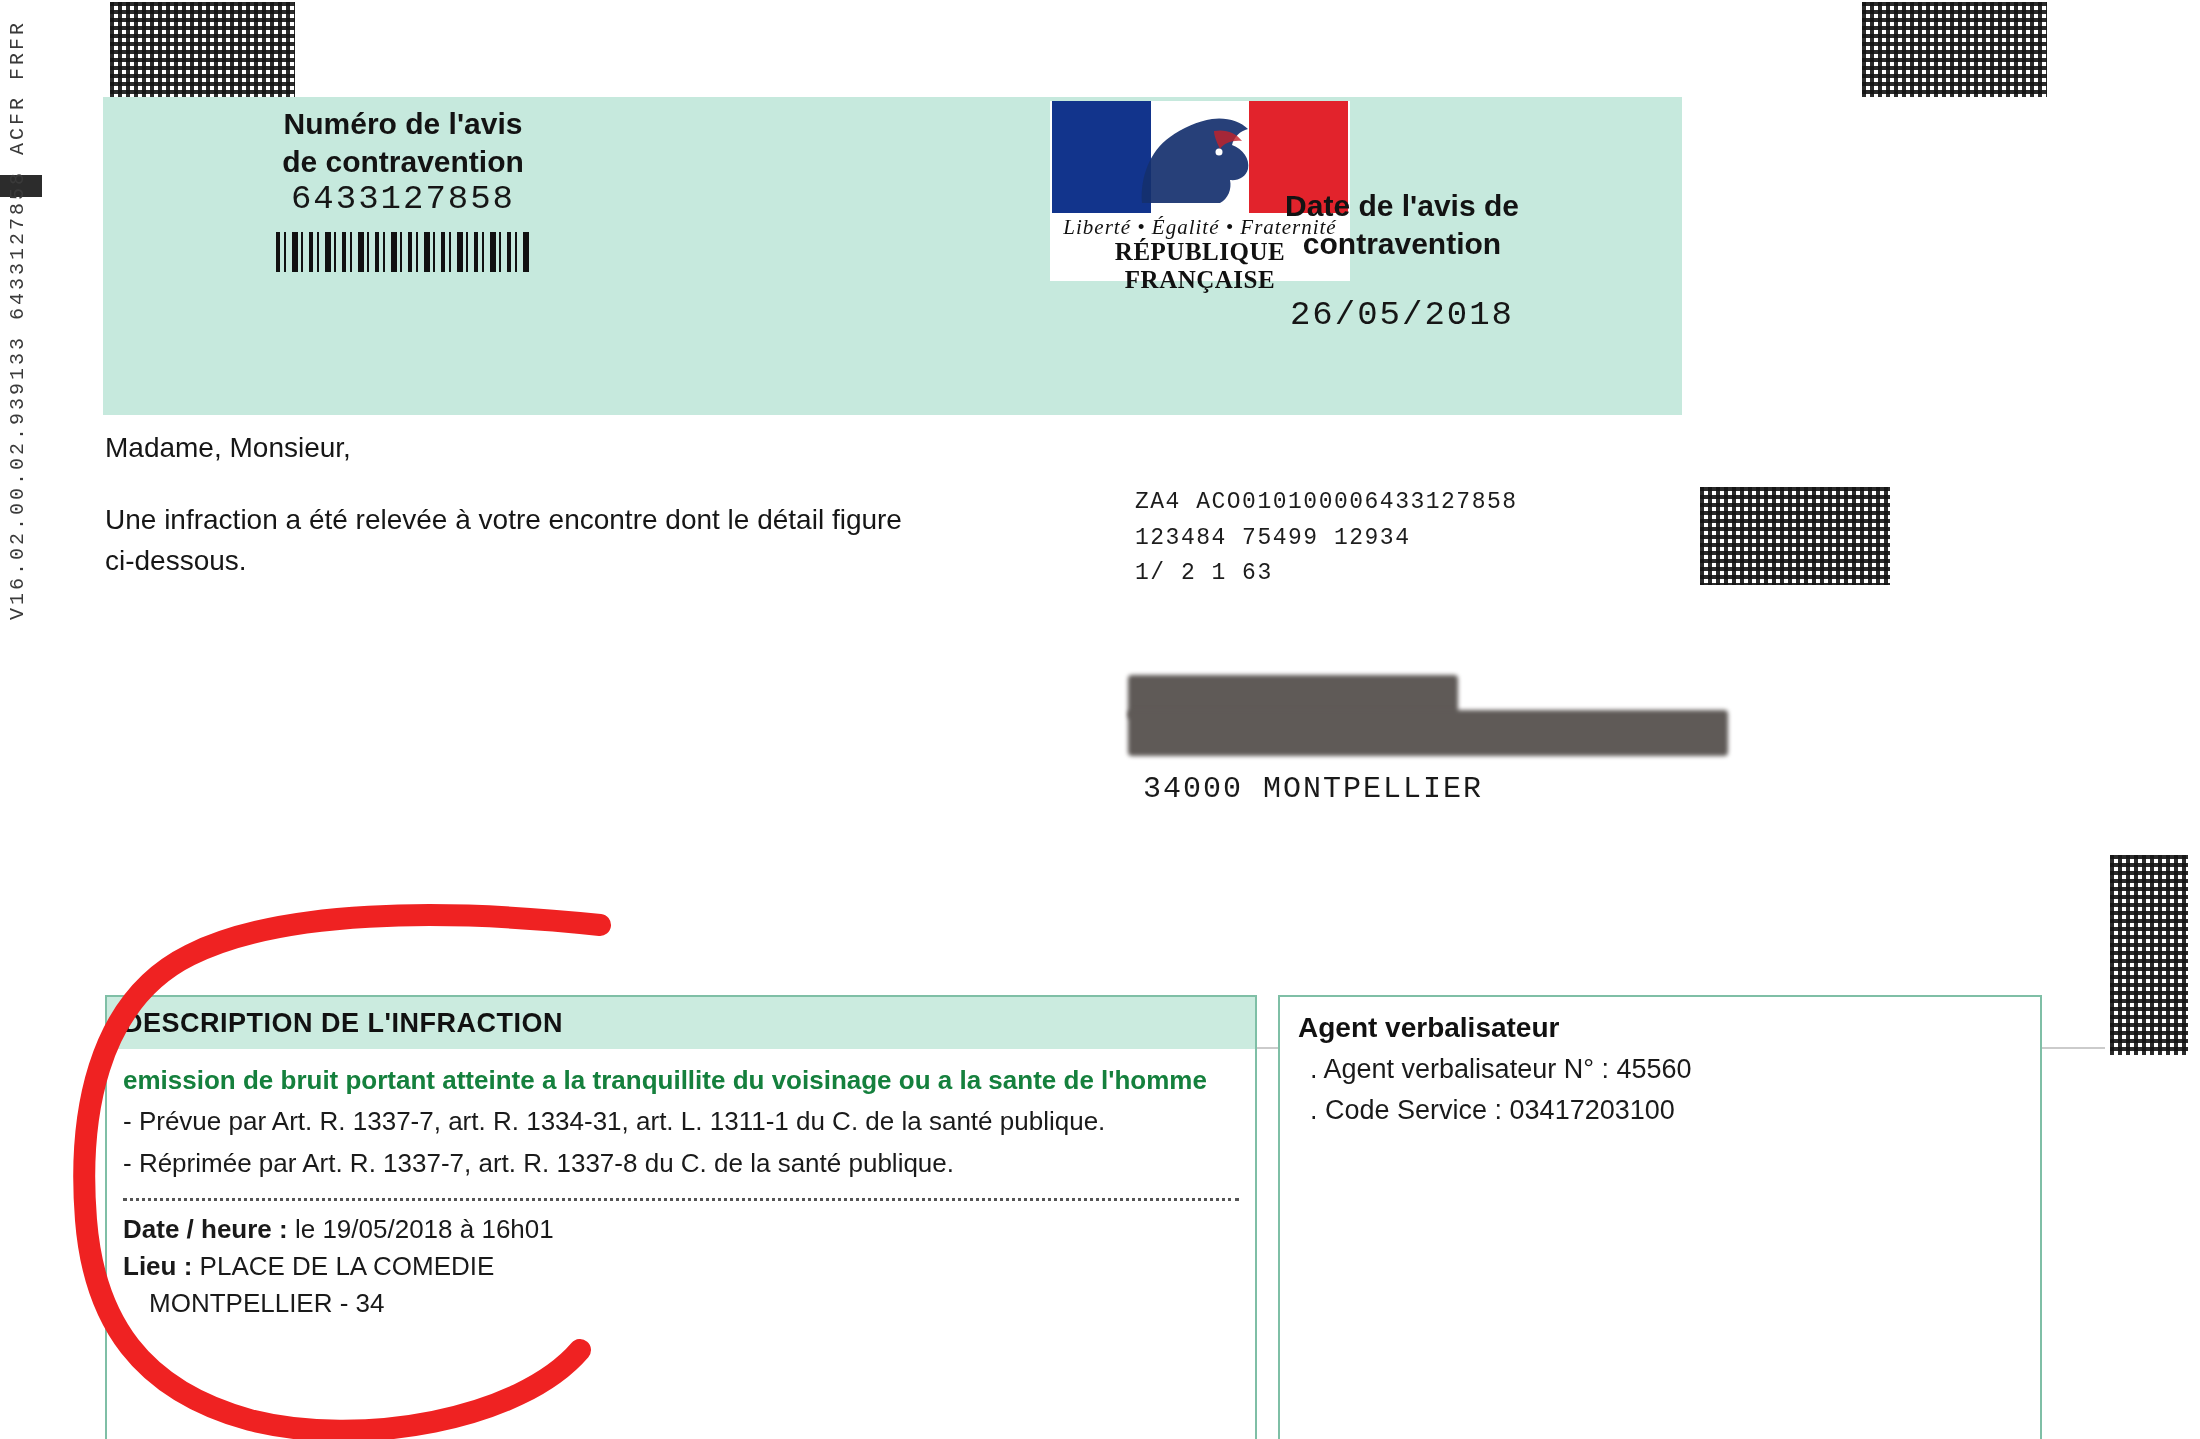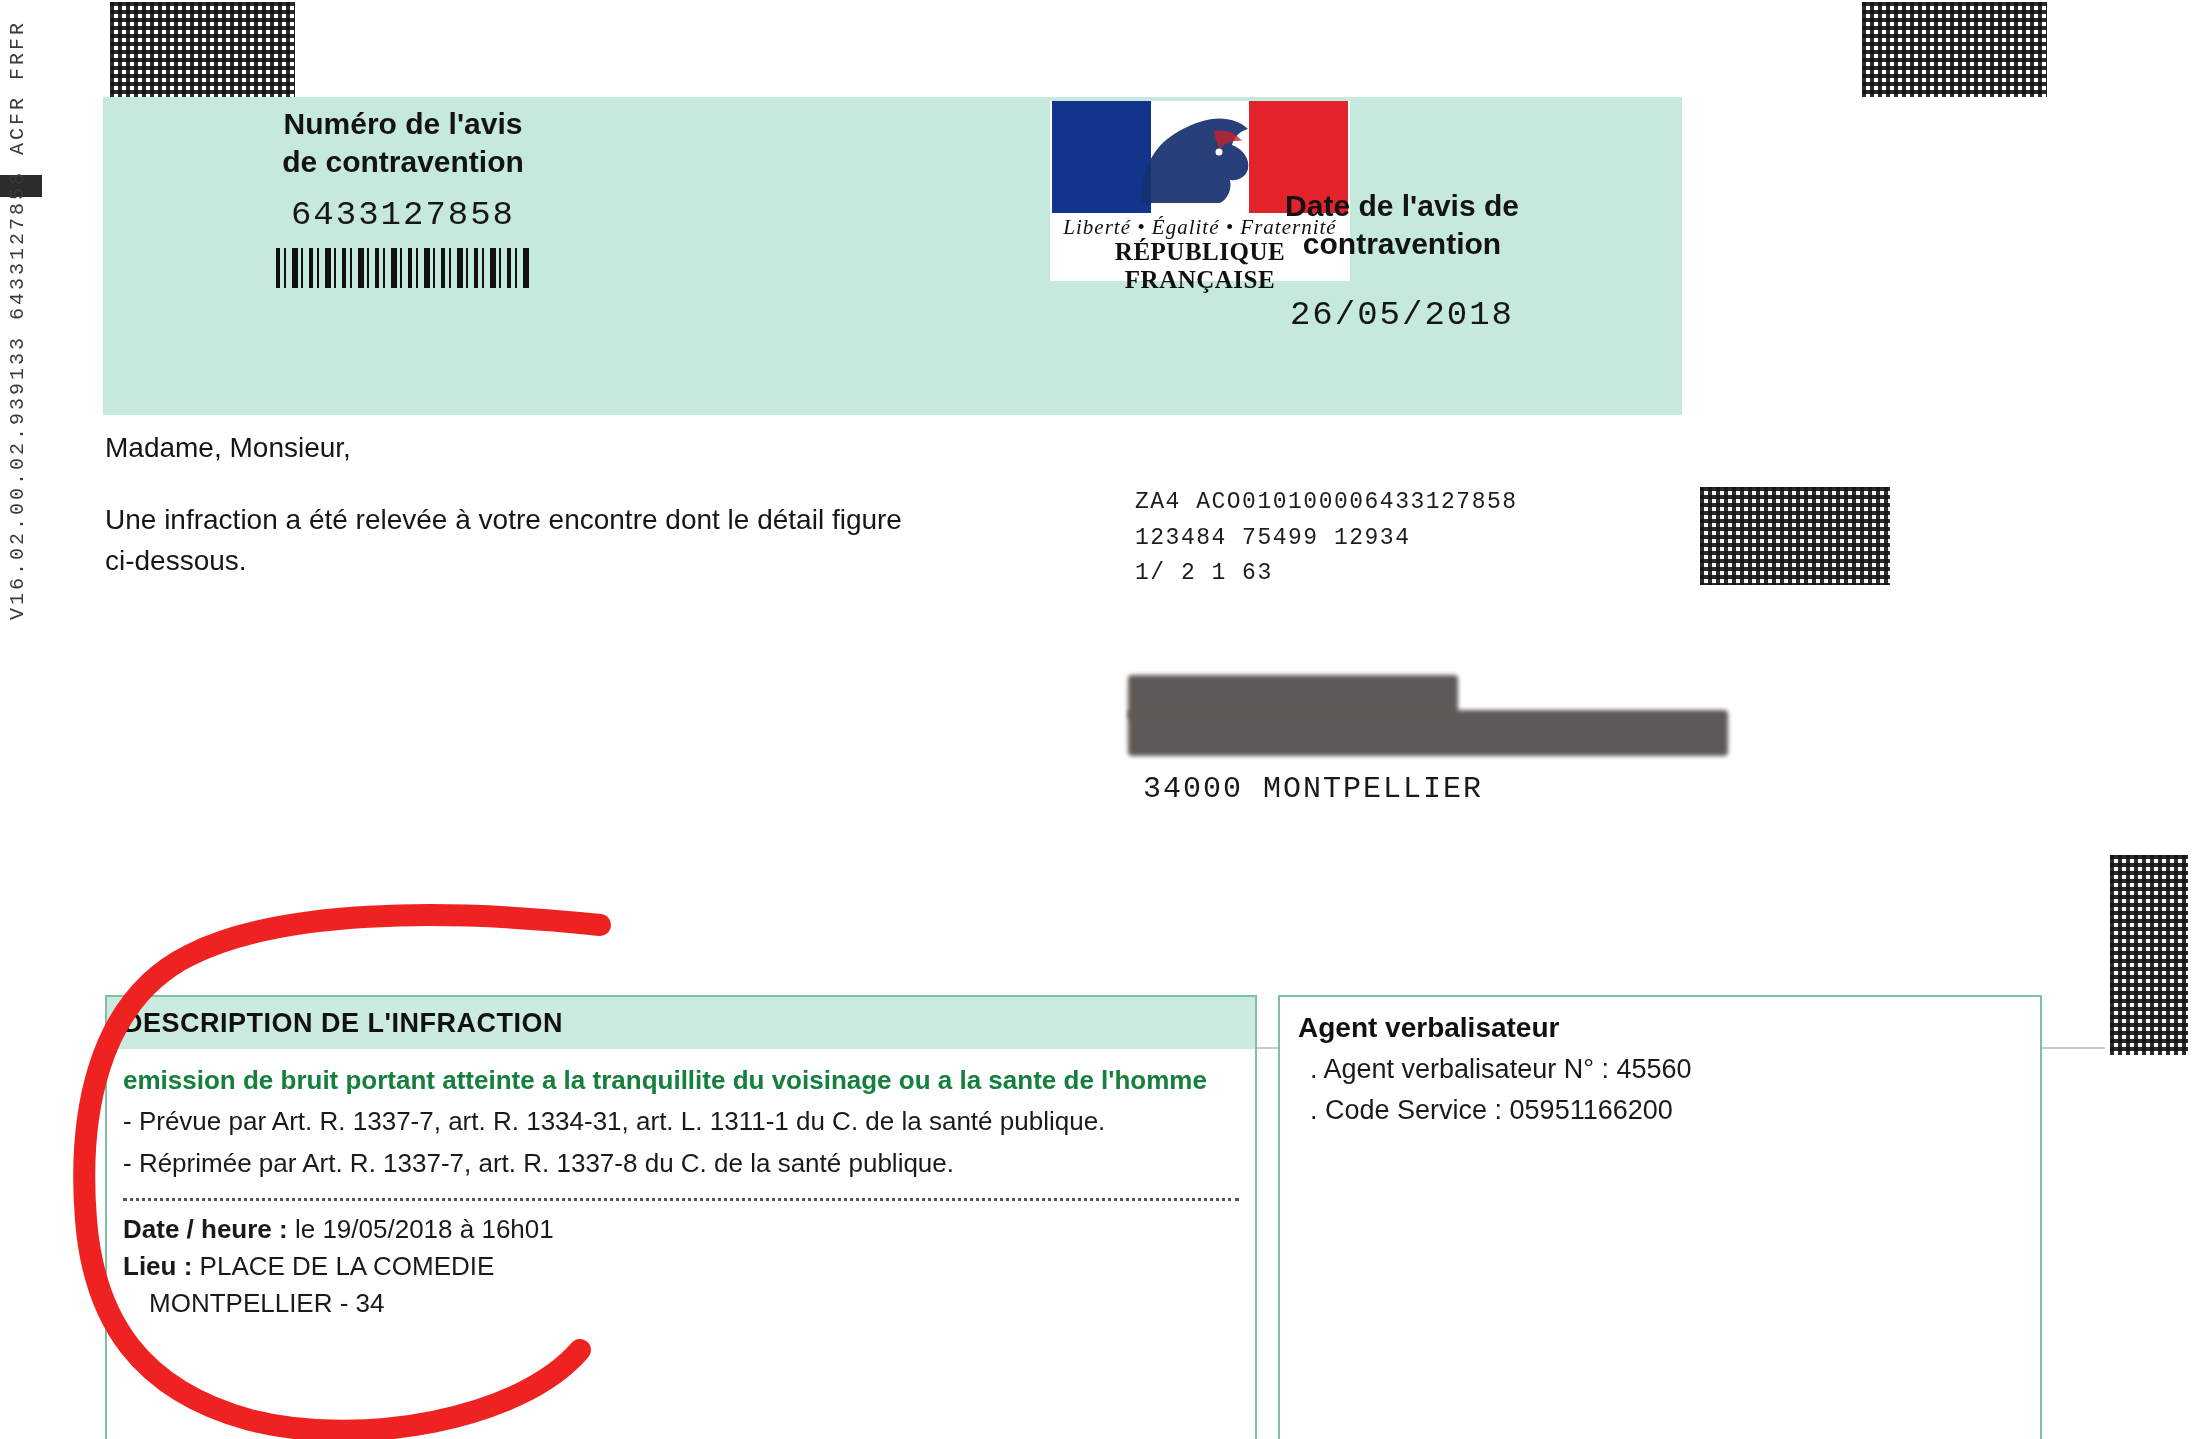--- a/index.html
+++ b/index.html
@@ -102,21 +102,21 @@
   .hdr-left .lbl {
     font-size: 30px;
     font-weight: bold;
     line-height: 1.25;
     color: #131313;
   }
   .hdr-left .num {
     font-family: "Liberation Mono", monospace;
     font-size: 34px;
     letter-spacing: 2px;
-    margin-top: 16px;
+    margin-top: 0;
     color: #161616;
   }
   .barcode {
     margin: 14px auto 0 auto;
     width: 255px;
     height: 40px;
     background:
       repeating-linear-gradient(to right,
         #111 0px, #111 4px, transparent 4px, transparent 8px,
         #111 8px, #111 10px, transparent 10px, transparent 16px,
@@ -392,19 +392,19 @@
       <b>Lieu :</b>
       <span>PLACE DE LA COMEDIE</span>
     </div>
     <div class="kv kv-indent">MONTPELLIER - 34</div>
   </div>
 </div>
 
 <div class="box-agent">
   <div class="agent-title">Agent verbalisateur</div>
   <div class="agent-line">. Agent verbalisateur N° : 45560</div>
-  <div class="agent-line">. Code Service : 05951166200</div>
+  <div class="agent-line">. Code Service : 03417203100</div>
 </div>
 
 <svg class="annotation" viewBox="0 0 860 560">
   <path d="M540 45 C380 28 220 30 130 75 C35 122 18 240 26 340
            C34 440 80 510 190 540 C300 568 460 540 520 470" fill="none" stroke="#ef2222" stroke-width="22" stroke-linecap="round"></path>
 </svg>
 
 </body></html>

